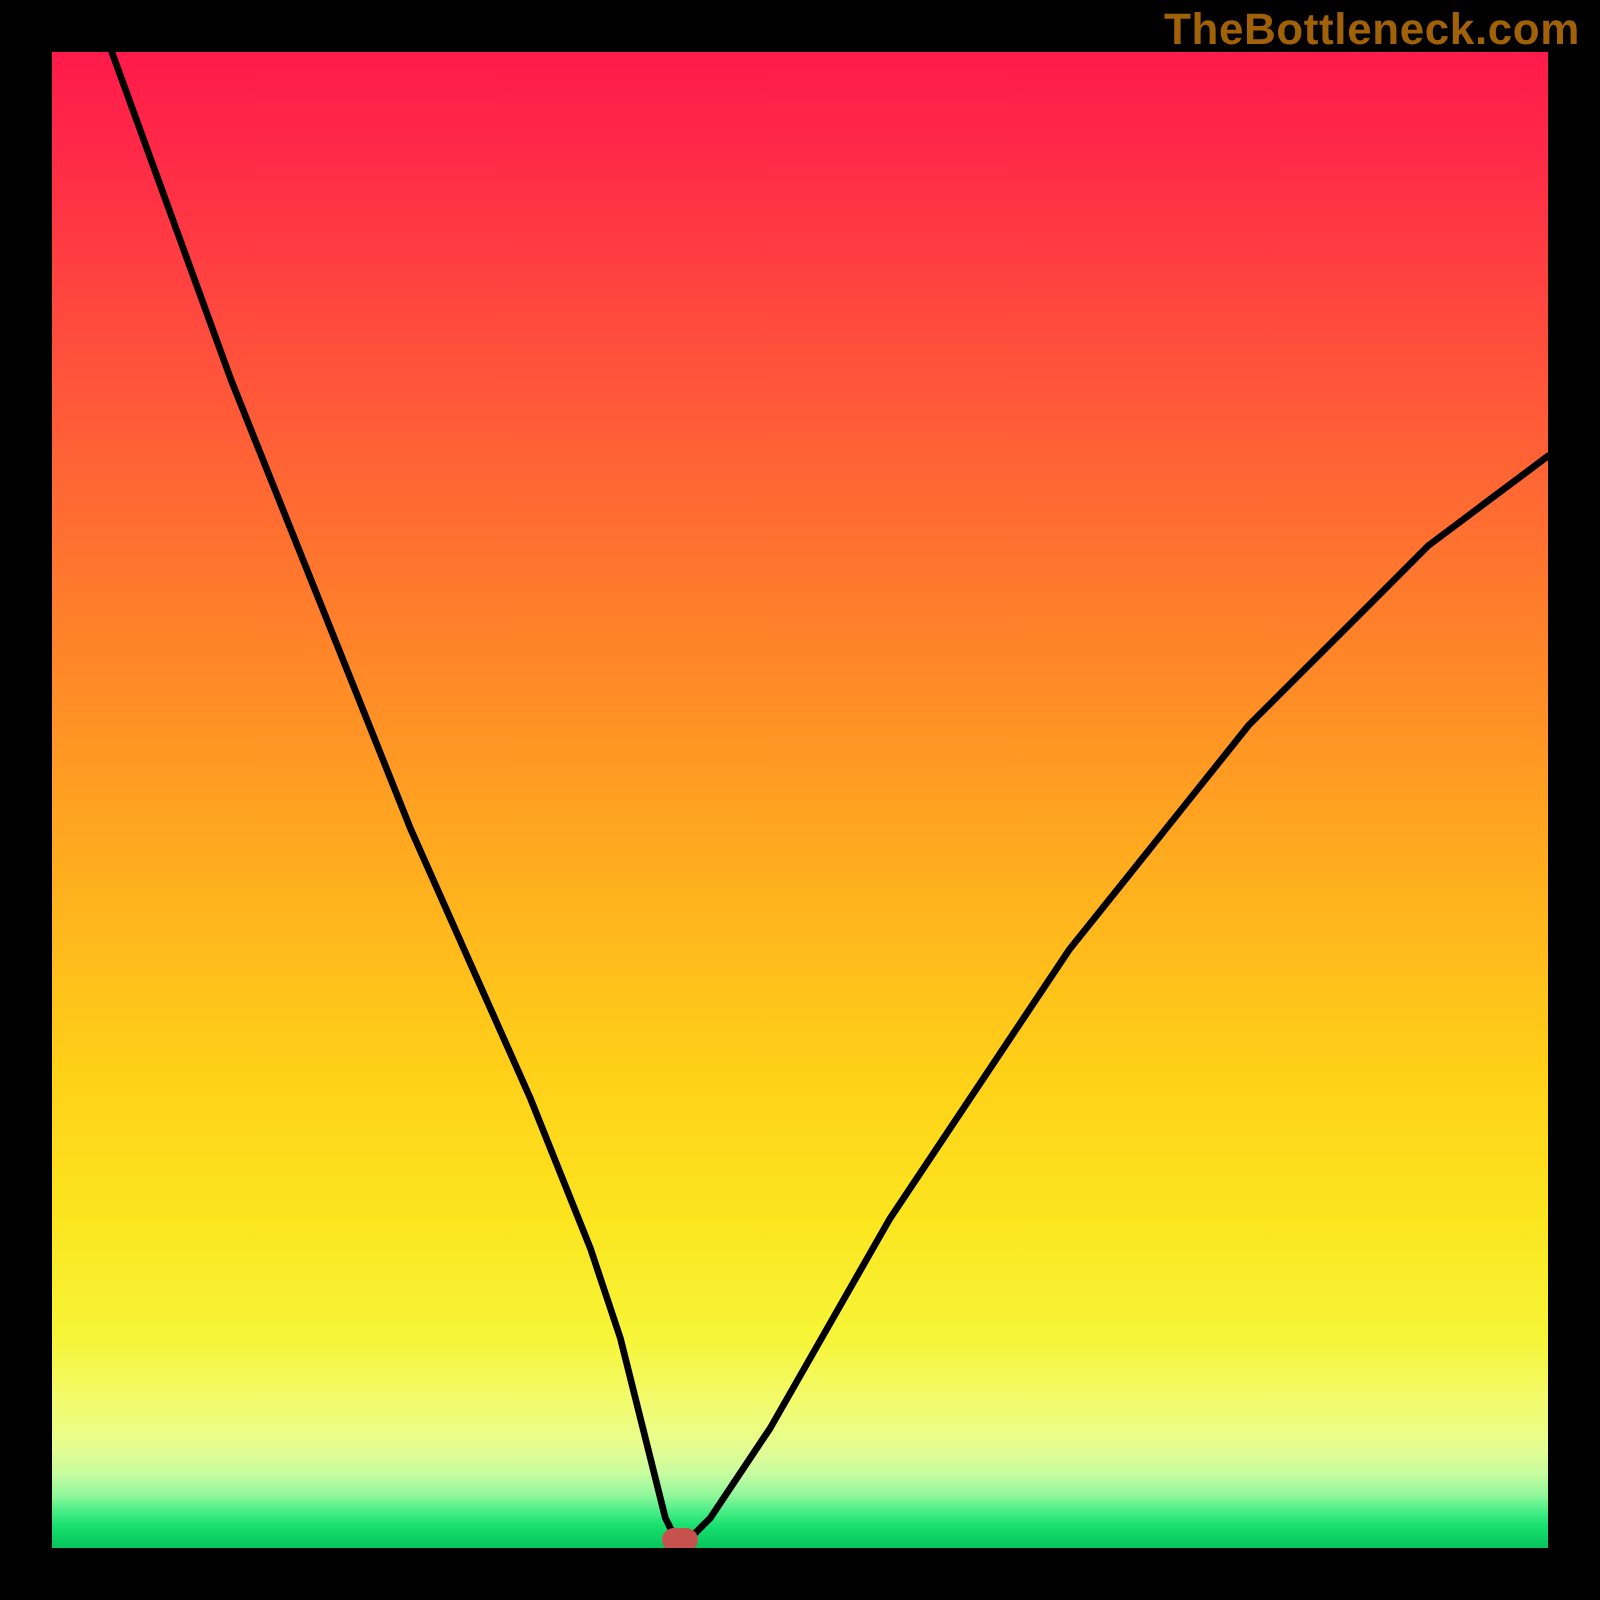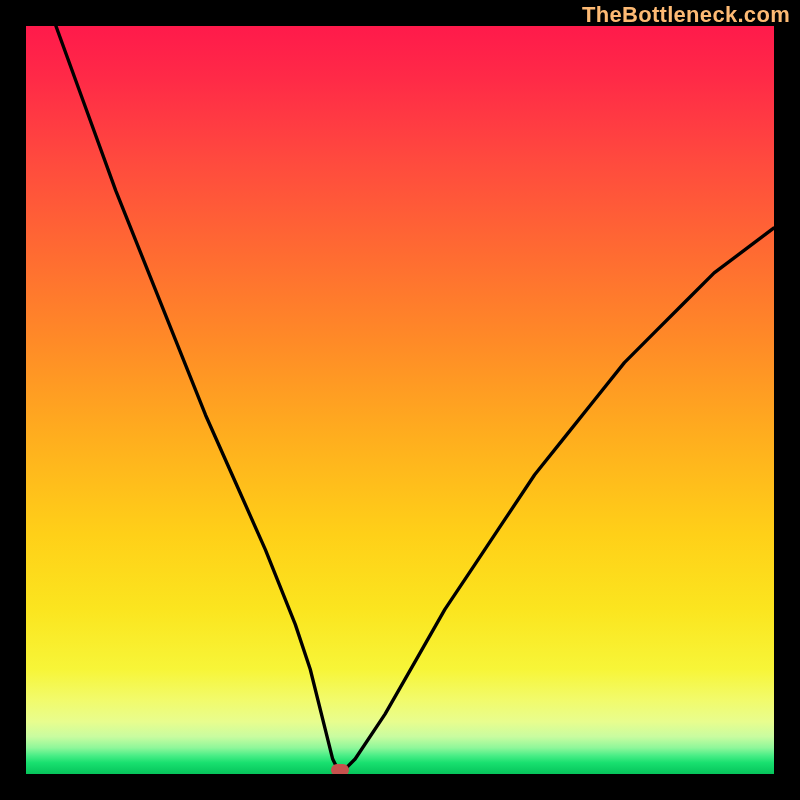--- a/index.html
+++ b/index.html
@@ -14,21 +14,21 @@
   .frame {
     position: relative;
     width: 800px;
     height: 800px;
     background: #000;
   }
   .watermark {
     position: absolute;
     top: 2px;
     right: 10px;
-    color: #fdba74;
+    color: #a16207;
     font-size: 22px;
     font-weight: 600;
     letter-spacing: 0.3px;
     z-index: 4;
   }
   
   .plot {
     position: absolute;
     left: 26px;
     top: 26px;

